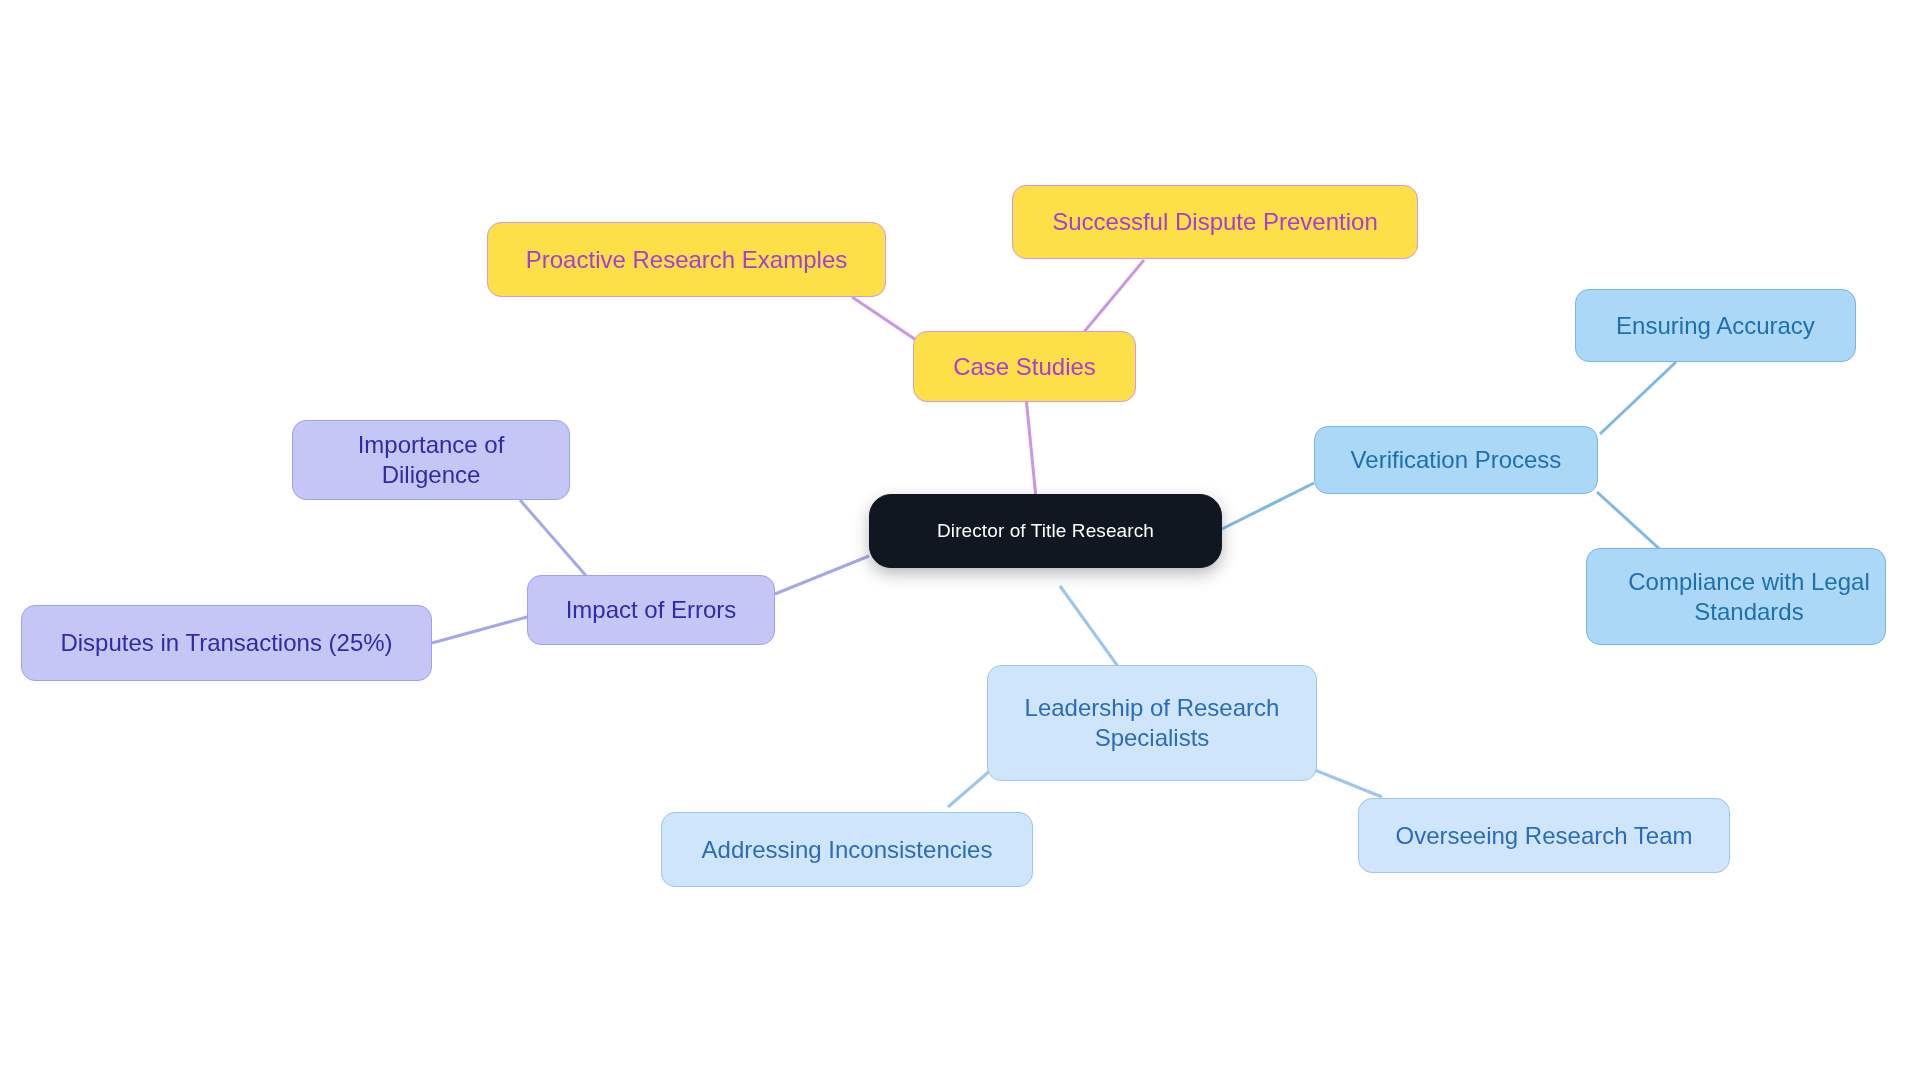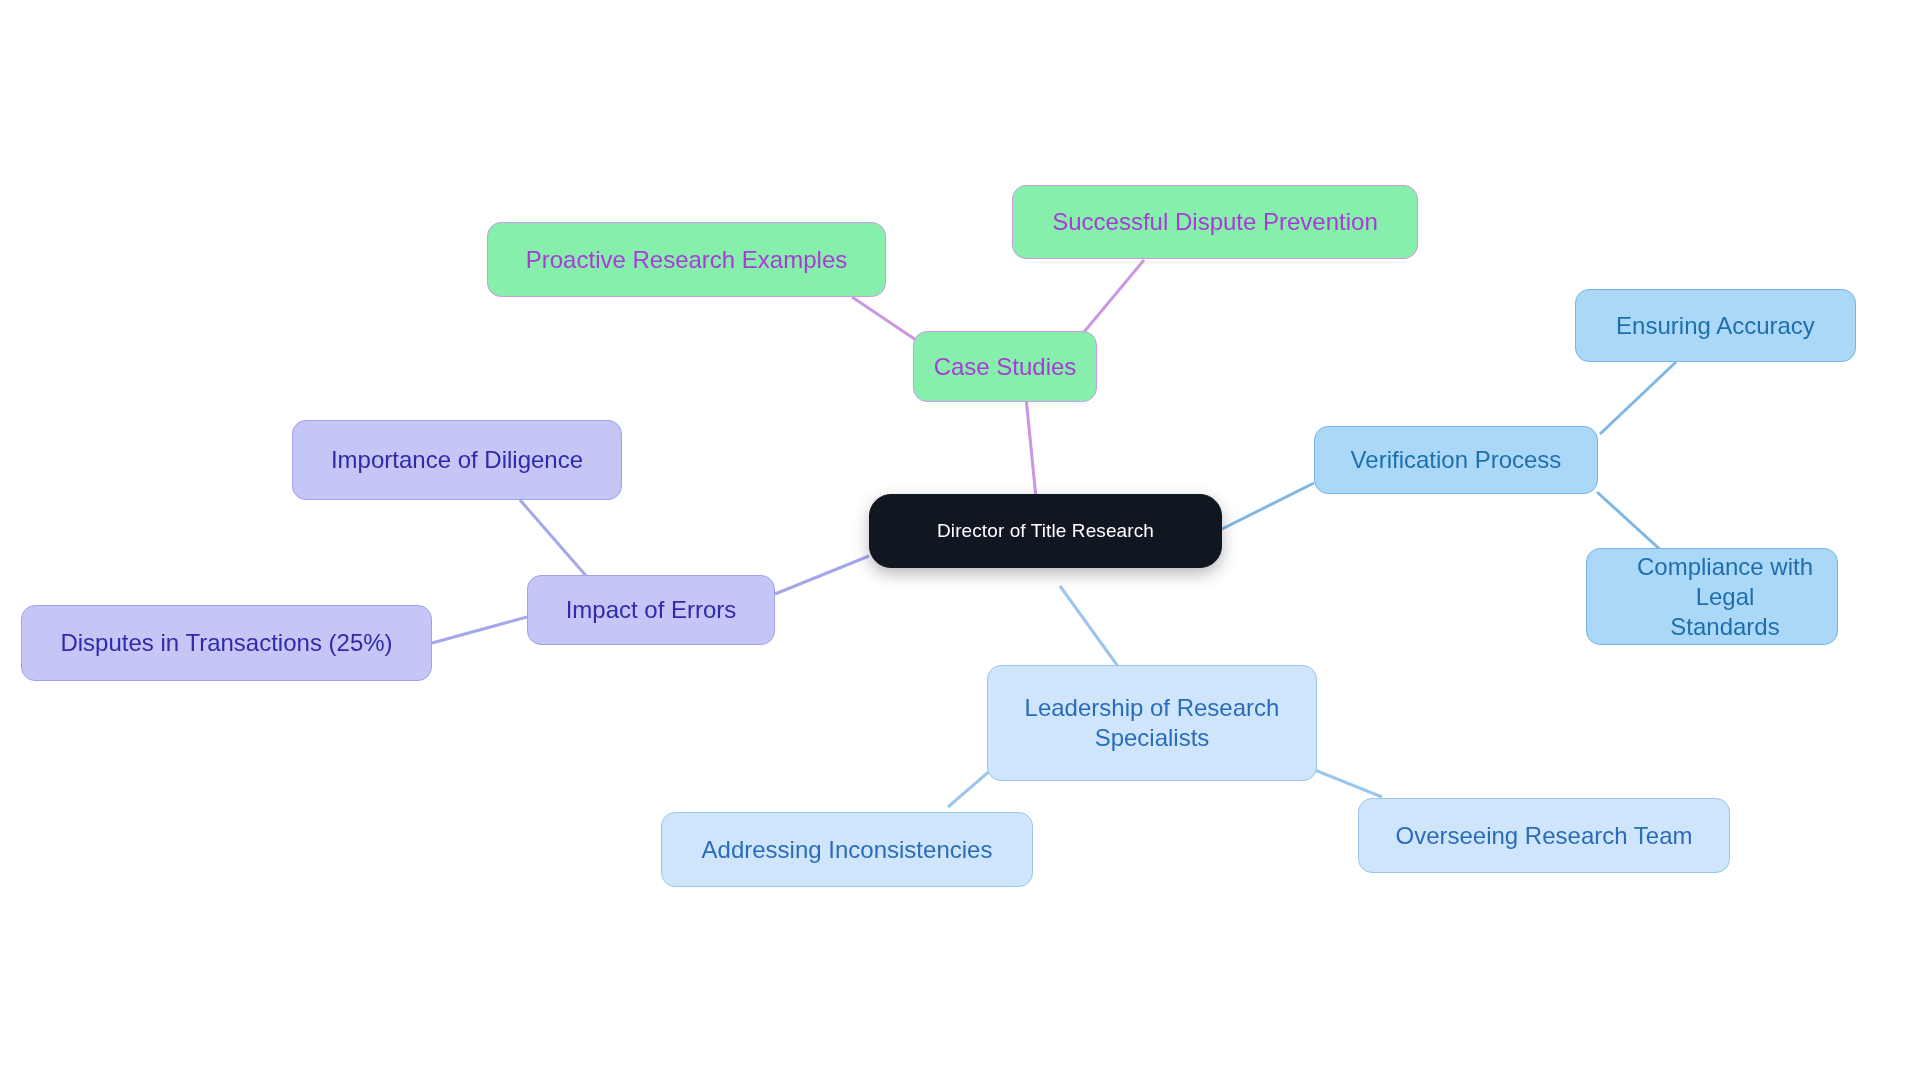--- a/index.html
+++ b/index.html
@@ -56,21 +56,21 @@
   }
 
   .node-periwinkle {
     background: #c4c6f6;
     border-color: #9ea2ea;
     color: #312aa8;
     font-size: 24px;
   }
 
   .node-pink {
-    background: #86efac;
+    background: #fde047;
     border-color: #cf9ae8;
     color: #a83cd6;
     font-size: 24px;
   }
 
   .node-sky {
     background: #abd8f7;
     border-color: #76b6e4;
     color: #1f6fae;
     font-size: 24px;
@@ -116,49 +116,49 @@
   </svg>
 
   <div class="node node-root" style="left:869px; top:494px; width:353px; height:74px;">
     <span>Director of Title Research</span>
   </div>
 
   <div class="node node-periwinkle" style="left:527px; top:575px; width:248px; height:70px;">
     <span>Impact of Errors</span>
   </div>
 
-  <div class="node node-periwinkle" style="left:292px; top:420px; width:330px; height:80px;">
+  <div class="node node-periwinkle" style="left:292px; top:420px; width:278px; height:80px;">
     <span>Importance of Diligence</span>
   </div>
 
   <div class="node node-periwinkle" style="left:21px; top:605px; width:411px; height:76px;">
     <span>Disputes in Transactions (25%)</span>
   </div>
 
-  <div class="node node-pink" style="left:913px; top:331px; width:184px; height:71px;">
+  <div class="node node-pink" style="left:913px; top:331px; width:223px; height:71px;">
     <span>Case Studies</span>
   </div>
 
   <div class="node node-pink" style="left:487px; top:222px; width:399px; height:75px;">
     <span>Proactive Research Examples</span>
   </div>
 
   <div class="node node-pink" style="left:1012px; top:185px; width:406px; height:74px;">
     <span>Successful Dispute Prevention</span>
   </div>
 
   <div class="node node-sky" style="left:1314px; top:426px; width:284px; height:68px;">
     <span>Verification Process</span>
   </div>
 
   <div class="node node-sky" style="left:1575px; top:289px; width:281px; height:73px;">
     <span>Ensuring Accuracy</span>
   </div>
 
-  <div class="node node-sky" style="left:1586px; top:548px; width:252px; height:97px;padding-left:40px;">
+  <div class="node node-sky" style="left:1586px; top:548px; width:300px; height:97px;padding-left:40px;">
     <span>Compliance with Legal
 Standards</span>
   </div>
 
   <div class="node node-skylight" style="left:987px; top:665px; width:330px; height:116px;">
     <span>Leadership of Research
 Specialists</span>
   </div>
 
   <div class="node node-skylight" style="left:661px; top:812px; width:372px; height:75px;">

